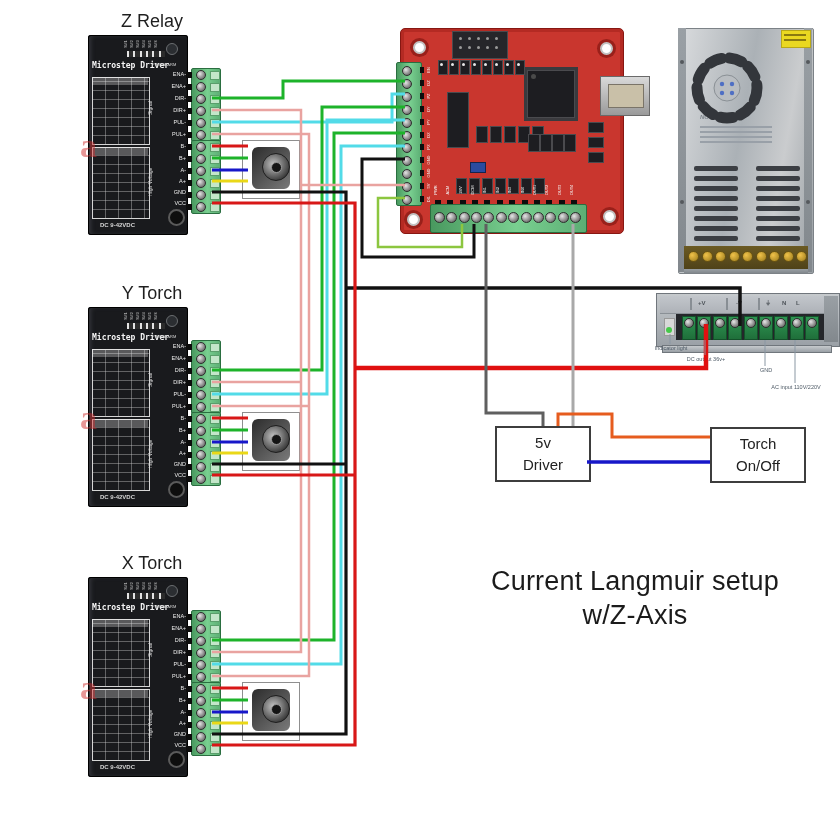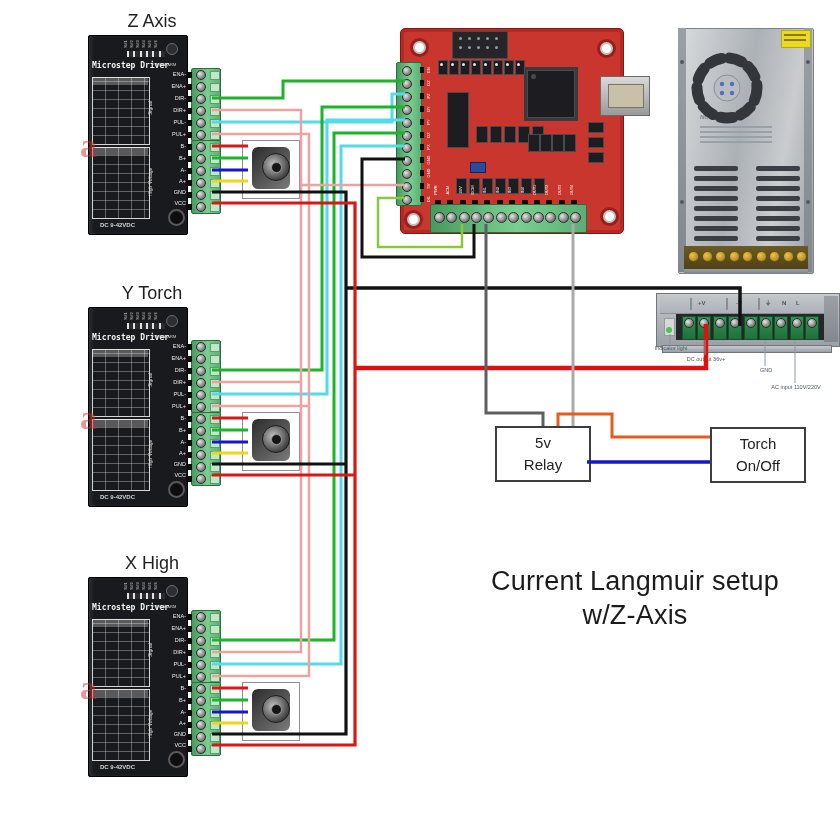--- a/index.html
+++ b/index.html
@@ -36,34 +36,34 @@
   .noticebar{background:#99a0a8;height:2px;}
   .wm{font:bold 34px "Liberation Serif",serif;color:rgba(205,45,45,.5);}
 </style>
 </head>
 <body>
 
 <div id="stage">
 
   <div class="abs wbox" style="left:495px;top:426px;width:92px;height:52px;">
     <div>5v</div>
-    <div>Relay</div>
+    <div>Driver</div>
   </div>
 
   <div class="abs caption" style="left:455px;top:564px;width:360px;">
     <div>Current Langmuir setup</div>
     <div>w/Z-Axis</div>
   </div>
 
   <div class="abs wbox" style="left:710px;top:427px;width:92px;height:52px;">
     <div>Torch</div>
     <div>On/Off</div>
   </div>
 
-<div class="abs axis-label" style="left: 107px; top: 11px; width: 90px; height: 22px;">Z Axis</div>
+<div class="abs axis-label" style="left: 107px; top: 11px; width: 90px; height: 22px;">Z Relay</div>
     <div class="abs drv" style="left: 88px; top: 35px; width: 100px; height: 200px;"></div>
     <div class="abs drv-title" style="left: 92px; top: 61px; width: 80px; height: 10px;">Microstep Driver</div>
     <div class="abs tiny" style="left: 152px; top: 63px; width: 36px; height: 6px;">PWR/ALARM</div>
     <div class="abs " style="left: 166px; top: 43px; width: 10px; height: 10px; border-radius: 50%; background: rgb(43, 46, 50); border: 1px solid rgb(106, 109, 112);"></div>
     <div class="abs silk" style="left: 126px; top: 39px; width: 8px; height: 10px; font-size: 3.5px; color: rgb(216, 216, 216);">SW1</div>
     <div class="abs silk" style="left: 132px; top: 39px; width: 8px; height: 10px; font-size: 3.5px; color: rgb(216, 216, 216);">SW2</div>
     <div class="abs silk" style="left: 138px; top: 39px; width: 8px; height: 10px; font-size: 3.5px; color: rgb(216, 216, 216);">SW3</div>
     <div class="abs silk" style="left: 144px; top: 39px; width: 8px; height: 10px; font-size: 3.5px; color: rgb(216, 216, 216);">SW4</div>
     <div class="abs silk" style="left: 150px; top: 39px; width: 8px; height: 10px; font-size: 3.5px; color: rgb(216, 216, 216);">SW5</div>
     <div class="abs silk" style="left: 156px; top: 39px; width: 8px; height: 10px; font-size: 3.5px; color: rgb(216, 216, 216);">SW6</div>
@@ -199,21 +199,21 @@
     <div class="abs tooth" style="left: 186px; top: 464px; width: 6px; height: 6px;"></div>
     <div class="abs screw" style="left: 196px; top: 462px; width: 8px; height: 8px;"></div>
     <div class="abs stub" style="left: 210px; top: 462.5px; width: 8px; height: 7px;"></div>
     <div class="abs tooth" style="left: 186px; top: 476px; width: 6px; height: 6px;"></div>
     <div class="abs screw" style="left: 196px; top: 474px; width: 8px; height: 8px;"></div>
     <div class="abs stub" style="left: 210px; top: 474.5px; width: 8px; height: 7px;"></div>
     <div class="abs motor-box" style="left: 242px; top: 412px; width: 56px; height: 57px;"></div>
     <div class="abs " style="left: 252px; top: 419px; width: 38px; height: 42px; border-radius: 6px; background: linear-gradient(135deg, rgb(44, 44, 44), rgb(122, 122, 122));"></div>
     <div class="abs " style="left: 262px; top: 425px; width: 26px; height: 26px; border-radius: 50%; background: radial-gradient(circle at 40% 40%, rgb(196, 196, 196), rgb(58, 58, 58) 75%); border: 1px solid rgb(30, 30, 30);"></div>
     <div class="abs " style="left: 271px; top: 434px; width: 9px; height: 9px; border-radius: 50%; background: rgb(21, 21, 21); border: 1px solid rgb(154, 154, 154);"></div>
-    <div class="abs axis-label" style="left: 107px; top: 553px; width: 90px; height: 22px;">X High</div>
+    <div class="abs axis-label" style="left: 107px; top: 553px; width: 90px; height: 22px;">X Torch</div>
     <div class="abs drv" style="left: 88px; top: 577px; width: 100px; height: 200px;"></div>
     <div class="abs drv-title" style="left: 92px; top: 603px; width: 80px; height: 10px;">Microstep Driver</div>
     <div class="abs tiny" style="left: 152px; top: 605px; width: 36px; height: 6px;">PWR/ALARM</div>
     <div class="abs " style="left: 166px; top: 585px; width: 10px; height: 10px; border-radius: 50%; background: rgb(43, 46, 50); border: 1px solid rgb(106, 109, 112);"></div>
     <div class="abs silk" style="left: 126px; top: 581px; width: 8px; height: 10px; font-size: 3.5px; color: rgb(216, 216, 216);">SW1</div>
     <div class="abs silk" style="left: 132px; top: 581px; width: 8px; height: 10px; font-size: 3.5px; color: rgb(216, 216, 216);">SW2</div>
     <div class="abs silk" style="left: 138px; top: 581px; width: 8px; height: 10px; font-size: 3.5px; color: rgb(216, 216, 216);">SW3</div>
     <div class="abs silk" style="left: 144px; top: 581px; width: 8px; height: 10px; font-size: 3.5px; color: rgb(216, 216, 216);">SW4</div>
     <div class="abs silk" style="left: 150px; top: 581px; width: 8px; height: 10px; font-size: 3.5px; color: rgb(216, 216, 216);">SW5</div>
     <div class="abs silk" style="left: 156px; top: 581px; width: 8px; height: 10px; font-size: 3.5px; color: rgb(216, 216, 216);">SW6</div>

